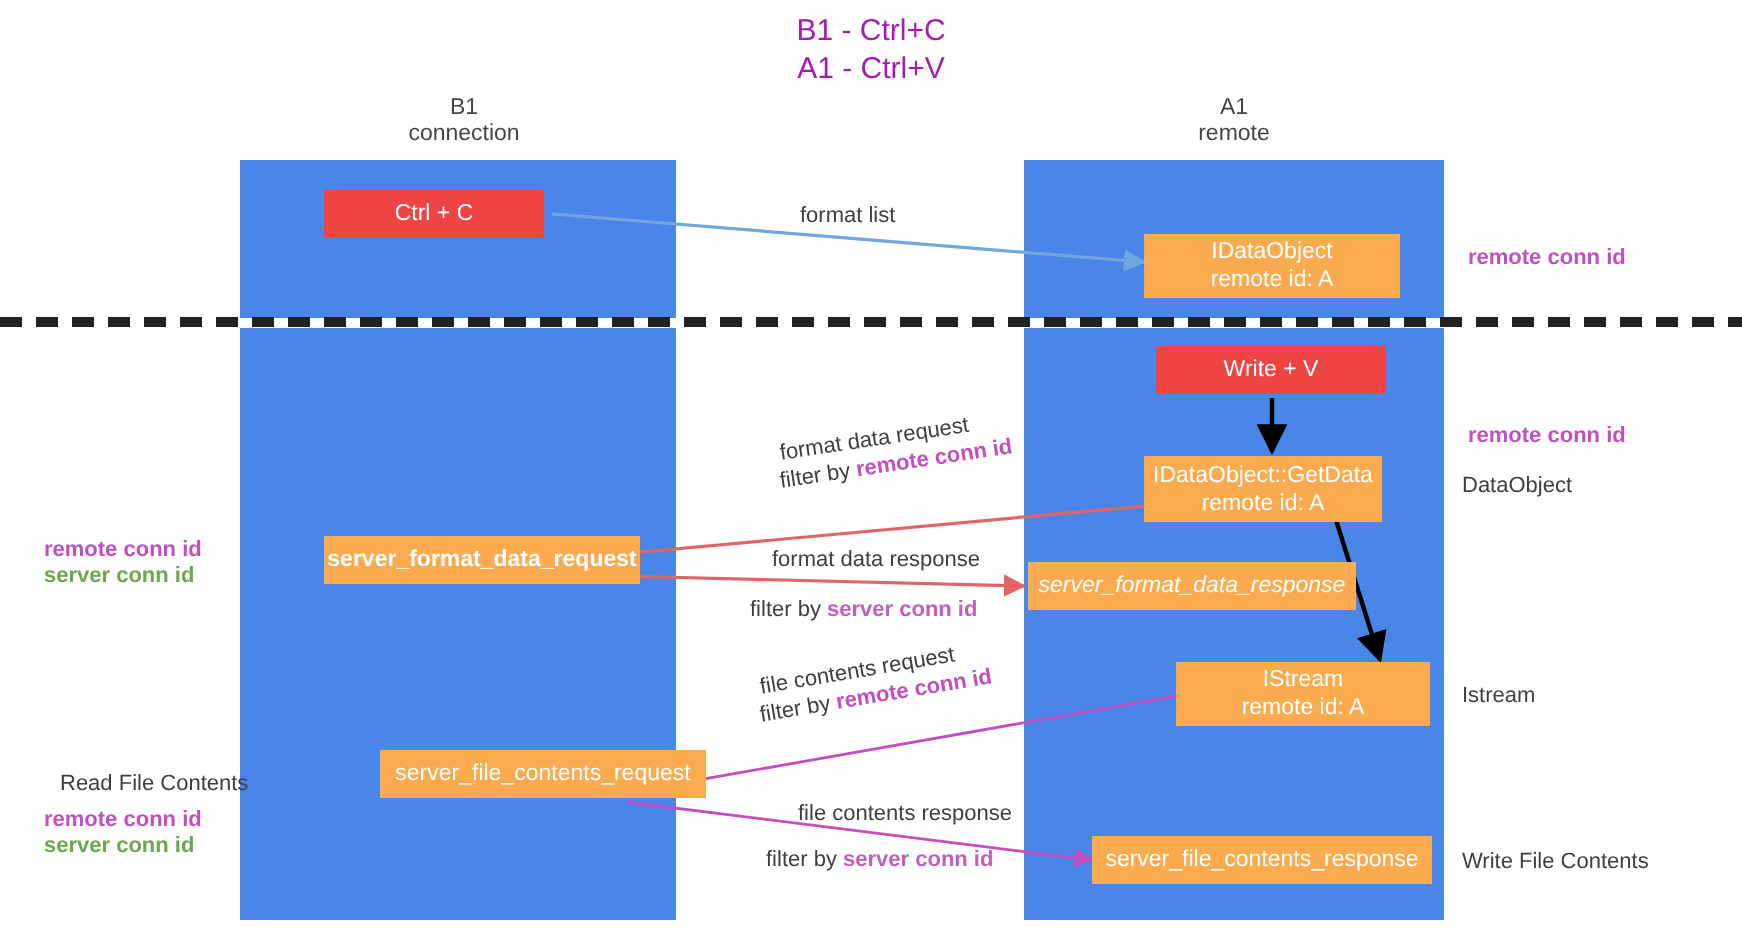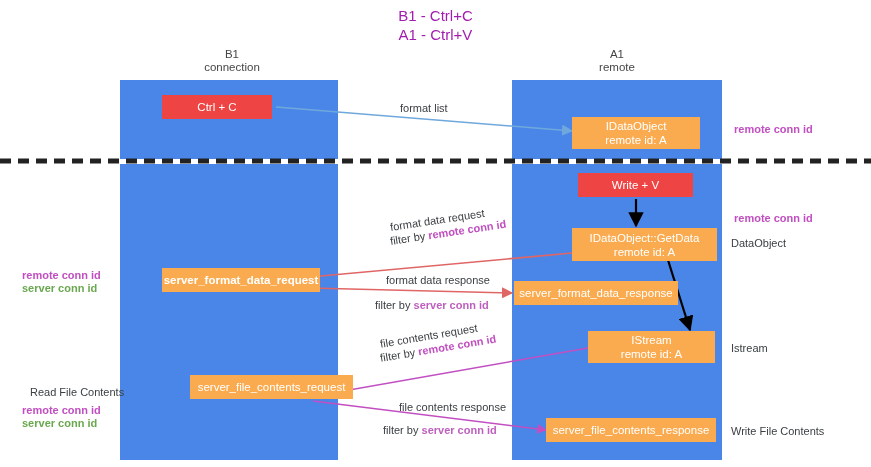--- a/index.html
+++ b/index.html
@@ -142,30 +142,30 @@
 
   <div class="node orange" style="left:572px;top:117px;width:128px;height:32px;">
     <span>IDataObject</span>
     <span class="l2">remote id: A</span>
   </div>
 
   <div class="node green" style="left:578px;top:173px;width:115px;height:24px;">
     <span>Write + V</span>
   </div>
 
-  <div class="node orange" style="left:572px;top:228px;width:145px;height:33px;">
+  <div class="node orange" style="left:572px;top:228px;width:119px;height:33px;">
     <span>IDataObject::GetData</span>
     <span class="l2">remote id: A</span>
   </div>
 
   <div class="node orange" style="left:162px;top:268px;width:158px;height:24px;font-weight:bold;">
     <span>server_format_data_request</span>
   </div>
 
-  <div class="node orange" style="left:514px;top:281px;width:164px;height:24px;">
+  <div class="node orange" style="left:514px;top:281px;width:164px;height:24px;font-style:italic;">
     <span>server_format_data_response</span>
   </div>
 
   <div class="node orange" style="left:588px;top:331px;width:127px;height:32px;">
     <span>IStream</span>
     <span class="l2">remote id: A</span>
   </div>
 
   <div class="node orange" style="left:150px;top:375px;width:163px;height:24px;margin-left:40px;">
     <span>server_file_contents_request</span>

